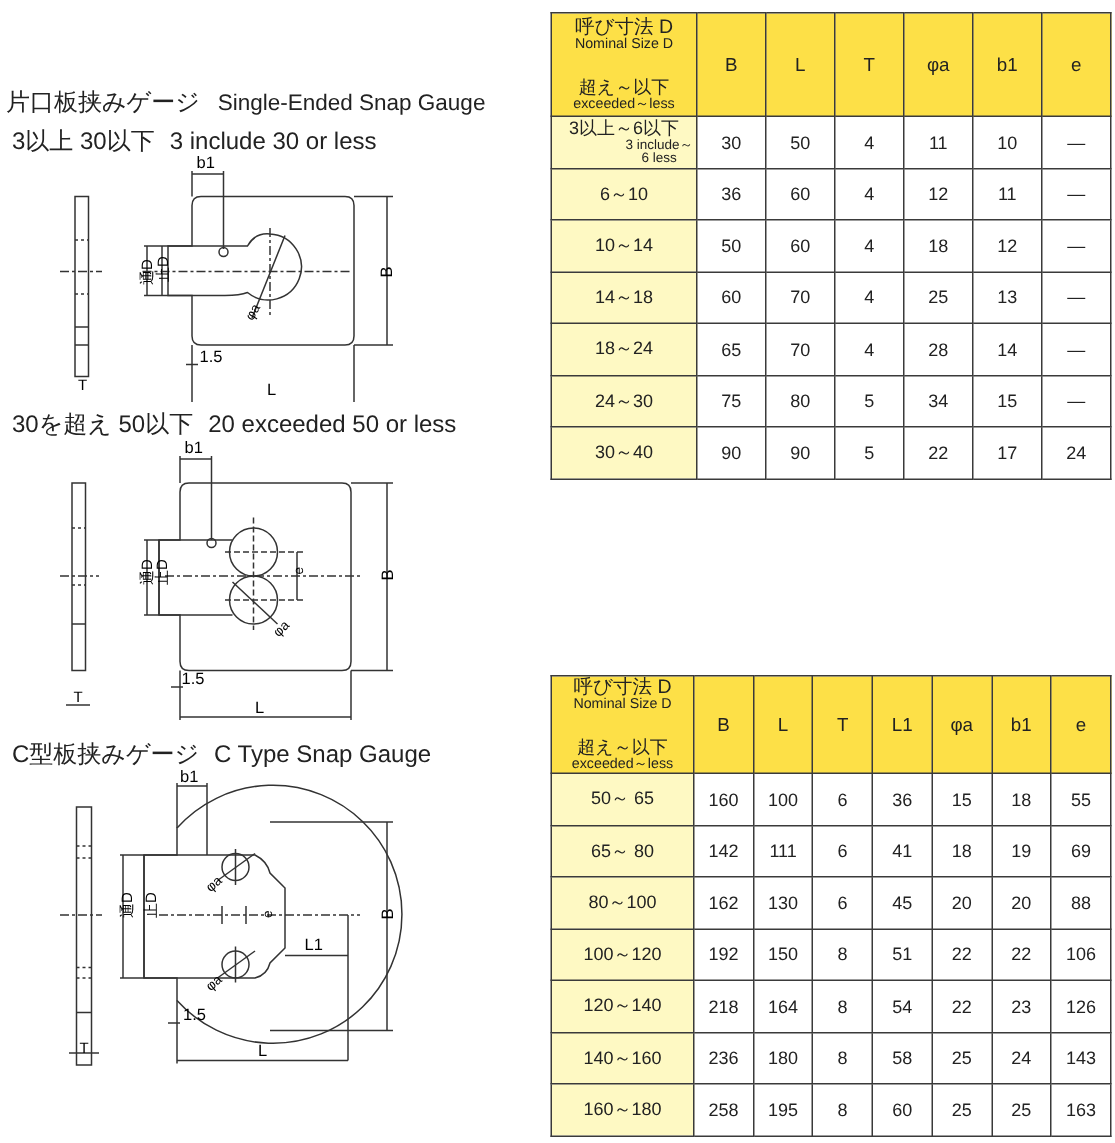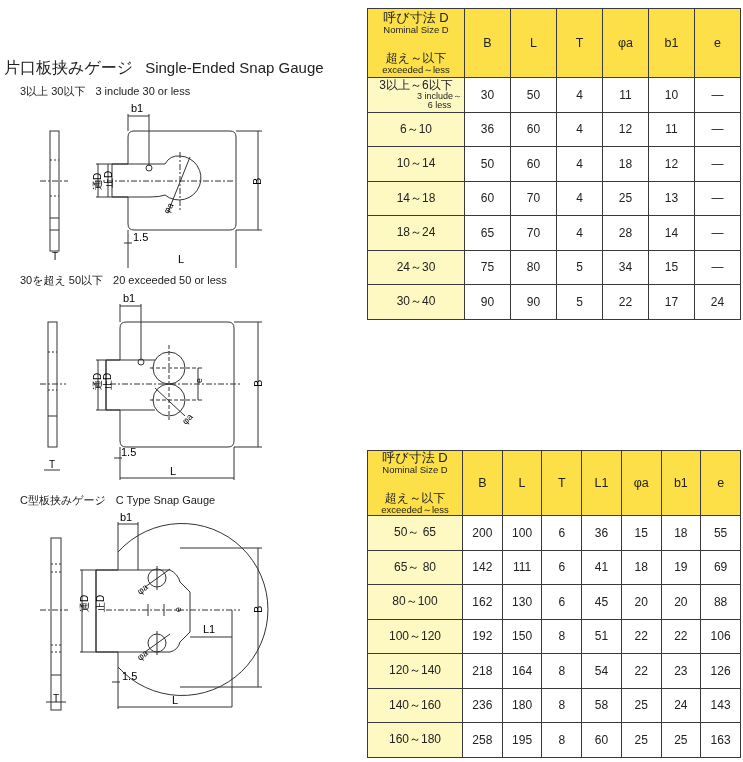--- a/index.html
+++ b/index.html
@@ -1,21 +1,21 @@
 <!DOCTYPE html>
 <html><head>
 <meta charset="utf-8">
 <style>
   * { box-sizing: border-box; margin: 0; padding: 0; }
   html, body { width: 743px; height: 762px; background: #ffffff; overflow: hidden; }
   body { position: relative; font-family: "Liberation Sans", "DejaVu Sans", sans-serif; color: #222; }
 
   .title { position: absolute; left: 4px; top: 58px; font-size: 15px; white-space: nowrap; }
   .title .jp { font-size: 16px; margin-right: 12px; text-align: center; }
-  .sub { position: absolute; left: 20px; font-size: 11px; white-space: nowrap; }
+  .sub { position: absolute; left: 8px; font-size: 16px; white-space: nowrap; }
   .sub .jp { margin-right: 10px; }
 
   .drawing { position: absolute; left: 0; }
 
   table.spec { position: absolute; border-collapse: collapse; table-layout: fixed; }
   table.spec td, table.spec th {
     border: 1.5px solid #3a3a3a; text-align: center; font-size: 12px; color: #222;
     font-weight: normal; background: #fff;
   }
   table.spec th { background: #fde047; font-size: 12.5px; }
@@ -310,21 +310,21 @@
     <th>B</th>
     <th>L</th>
     <th>T</th>
     <th>L1</th>
     <th>φa</th>
     <th>b1</th>
     <th>e</th>
   </tr>
   <tr class="row">
     <td class="rowhead">50～ 65</td>
-    <td>200</td>
+    <td>160</td>
     <td>100</td>
     <td>6</td>
     <td>36</td>
     <td>15</td>
     <td>18</td>
     <td>55</td>
   </tr>
   <tr class="row">
     <td class="rowhead">65～ 80</td>
     <td>142</td>

